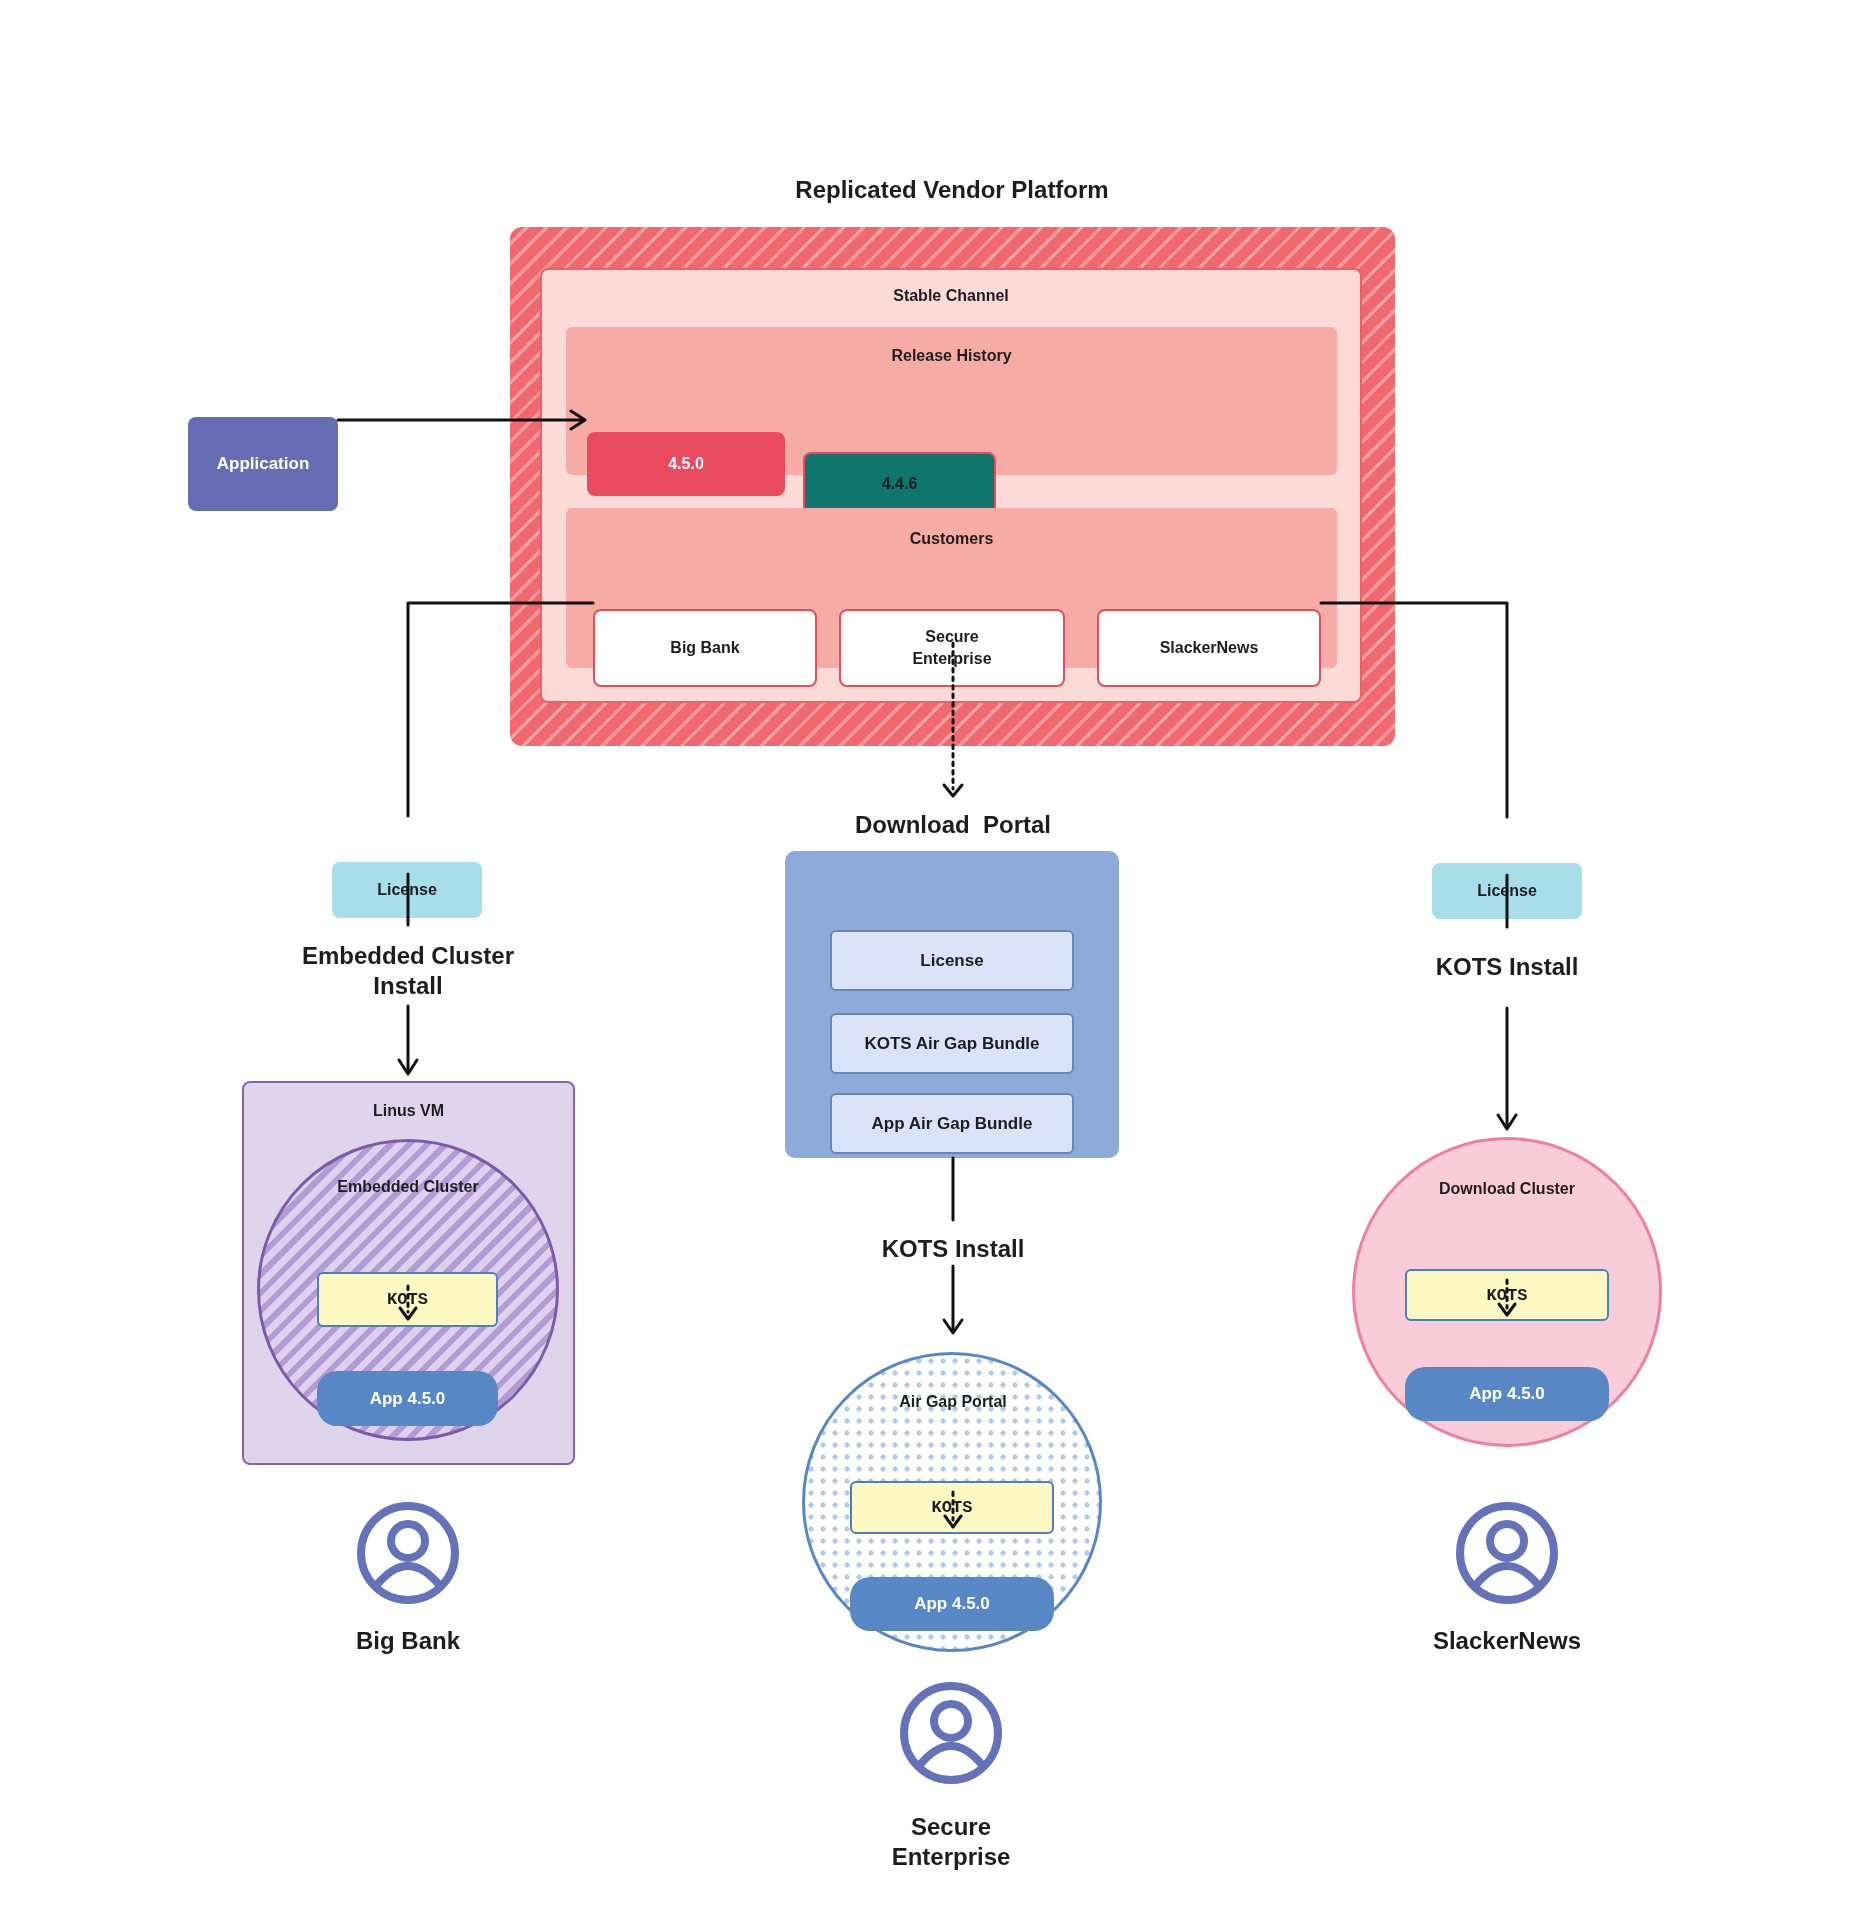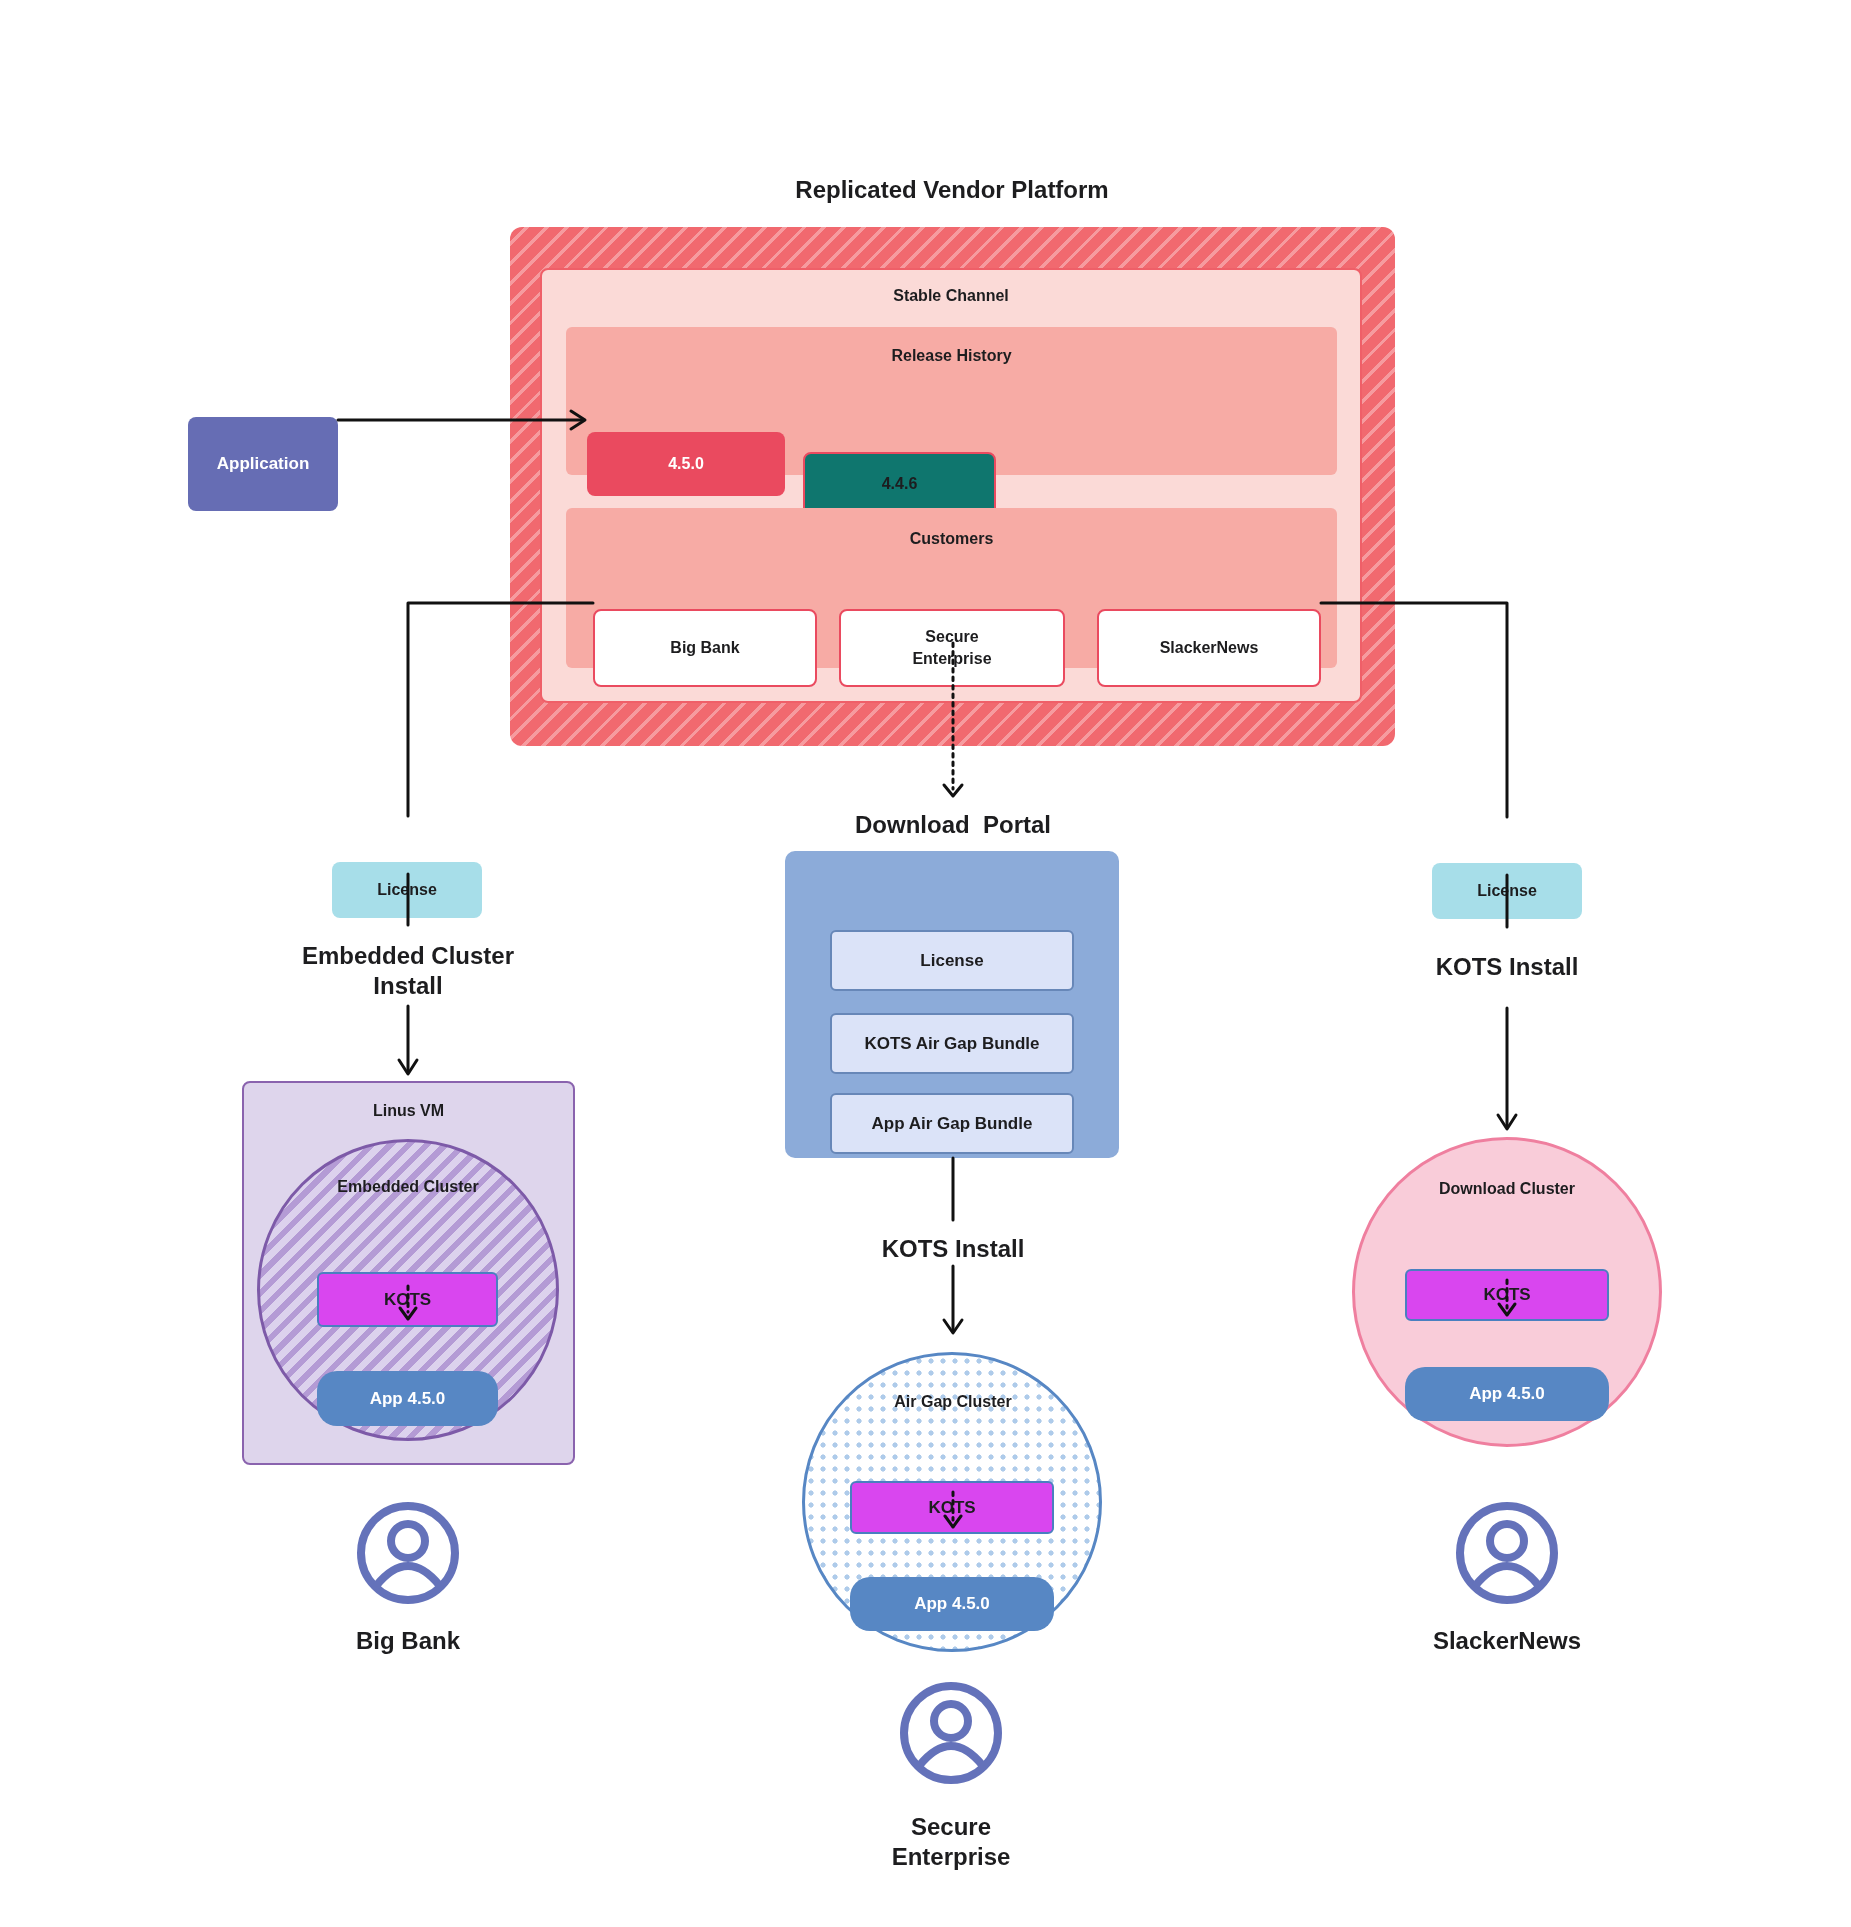--- a/index.html
+++ b/index.html
@@ -48,21 +48,21 @@
   .airgap-circle{
     left:802px;top:1352px;width:300px;height:300px;border-radius:50%;
     border:3px solid #5787c4;background-color:#ffffff;
     background-image:radial-gradient(circle,#aecbea 2.3px,rgba(0,0,0,0) 2.9px);
     background-size:12px 12px;
   }
   .existing-circle{
     left:1352px;top:1137px;width:310px;height:310px;border-radius:50%;
     border:3px solid #ef7f9f;background:#f9ccd9;
   }
-  .kots-box{background:#d946ef;border:2px solid #4a7fc0;border-radius:6px;font-weight:700;font-size:17px;}
+  .kots-box{background:#fef9c3;border:2px solid #4a7fc0;border-radius:6px;font-weight:700;font-size:17px;font-family:Liberation Mono, monospace;}
   .app-box{background:#5787c4;color:#ffffff;border-radius:20px;font-weight:700;font-size:17px;}
 
   .title-main{font-size:24px;}
   svg.connectors{position:absolute;left:0;top:0;pointer-events:none;}
   .user-icon{position:absolute;}
 </style>
 </head>
 <body>
 
 <div id="canvas">
@@ -129,21 +129,21 @@
   <div class="abs embedded-circle"></div>
   <div class="lbl section-label" style="left:258px;top:1178px;width:300px;">Embedded Cluster</div>
   <div class="box kots-box" style="left:317px;top:1228px;width:181px;height:55px;">
     <span>KOTS</span>
   </div>
   <div class="box app-box" style="left:317px;top:1327px;width:181px;height:55px;">
     <span>App 4.5.0</span>
   </div>
 
   <div class="abs airgap-circle"></div>
-  <div class="lbl section-label" style="left:803px;top:1393px;width:300px;">Air Gap Cluster</div>
+  <div class="lbl section-label" style="left:803px;top:1393px;width:300px;">Air Gap Portal</div>
   <div class="box kots-box" style="left:850px;top:1437px;width:204px;height:53px;">
     <span>KOTS</span>
   </div>
   <div class="box app-box" style="left:850px;top:1533px;width:204px;height:54px;">
     <span>App 4.5.0</span>
   </div>
 
   <div class="abs existing-circle"></div>
   <div class="lbl section-label" style="left:1357px;top:1180px;width:300px;">Download Cluster</div>
   <div class="box kots-box" style="left:1405px;top:1225px;width:204px;height:52px;">

